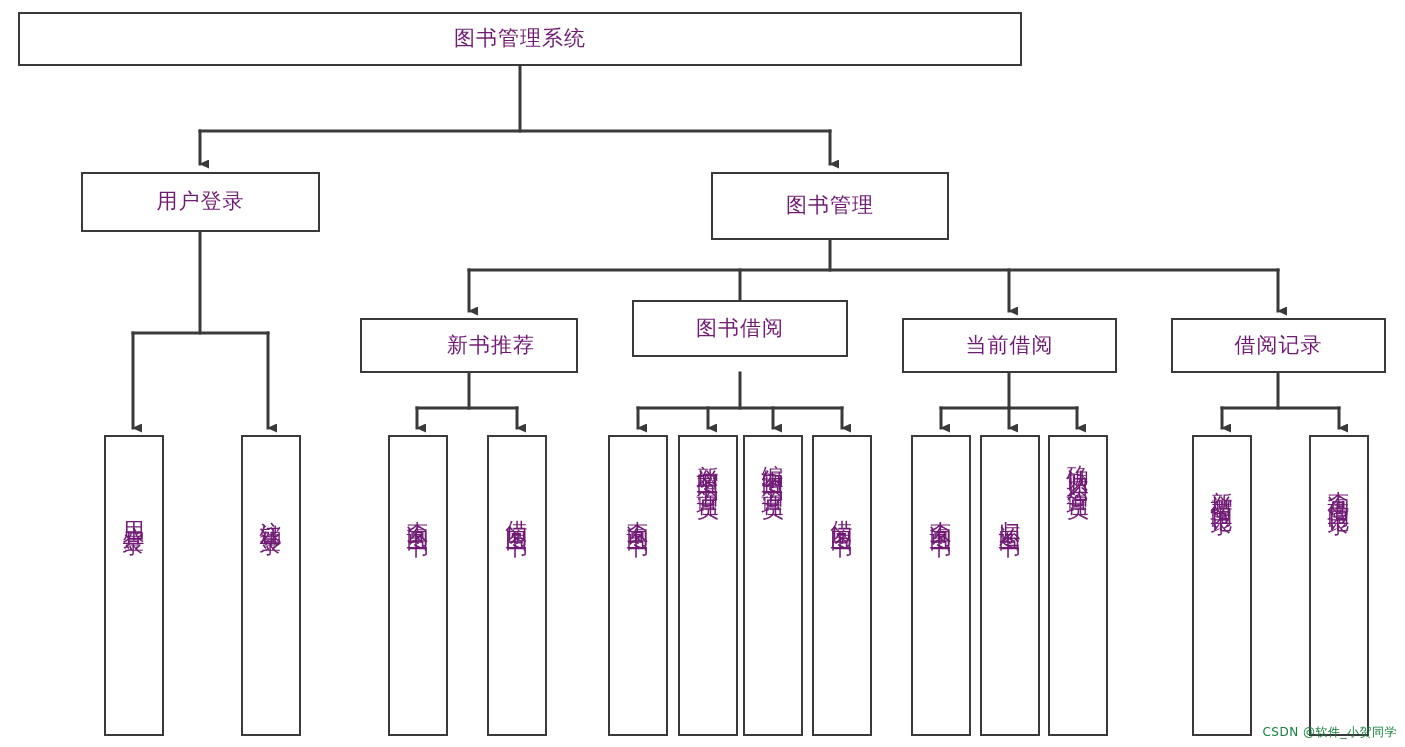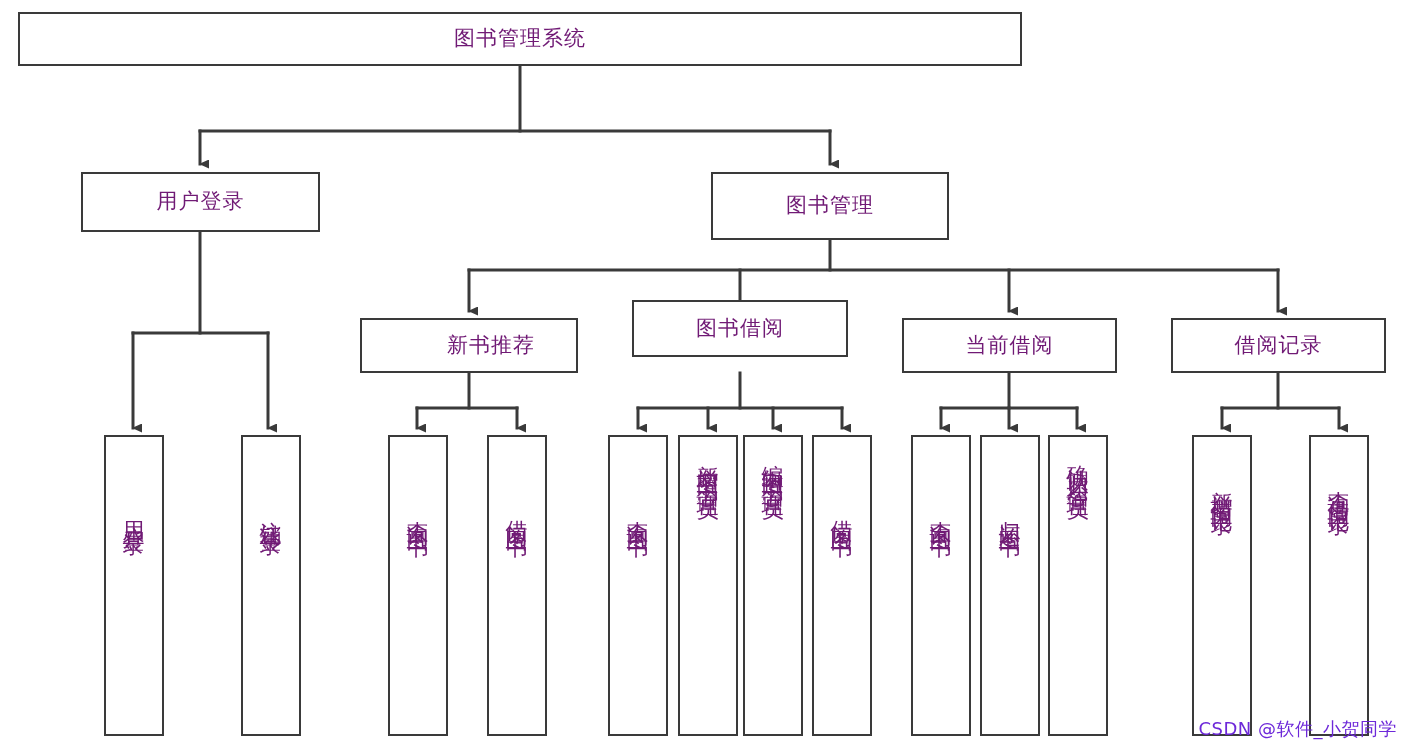--- a/index.html
+++ b/index.html
@@ -66,22 +66,22 @@
   .node.vertical.midlow .node-label {
     margin-top: 26px;
   }
   .node.vertical.top .node-label {
     margin-top: 0px;
   }
   #watermark {
     position: absolute;
     right: 8px;
     bottom: 6px;
-    font-size: 18px;
-    color: #6d28d9;
+    font-size: 12px;
+    color: #15803d;
     letter-spacing: 0.5px;
     z-index: 5;
     white-space: nowrap;
     font-family: "DejaVu Sans", "Liberation Sans", sans-serif;
   }
 </style>
 </head>
 <body>
 
 <div id="diagram-canvas">

